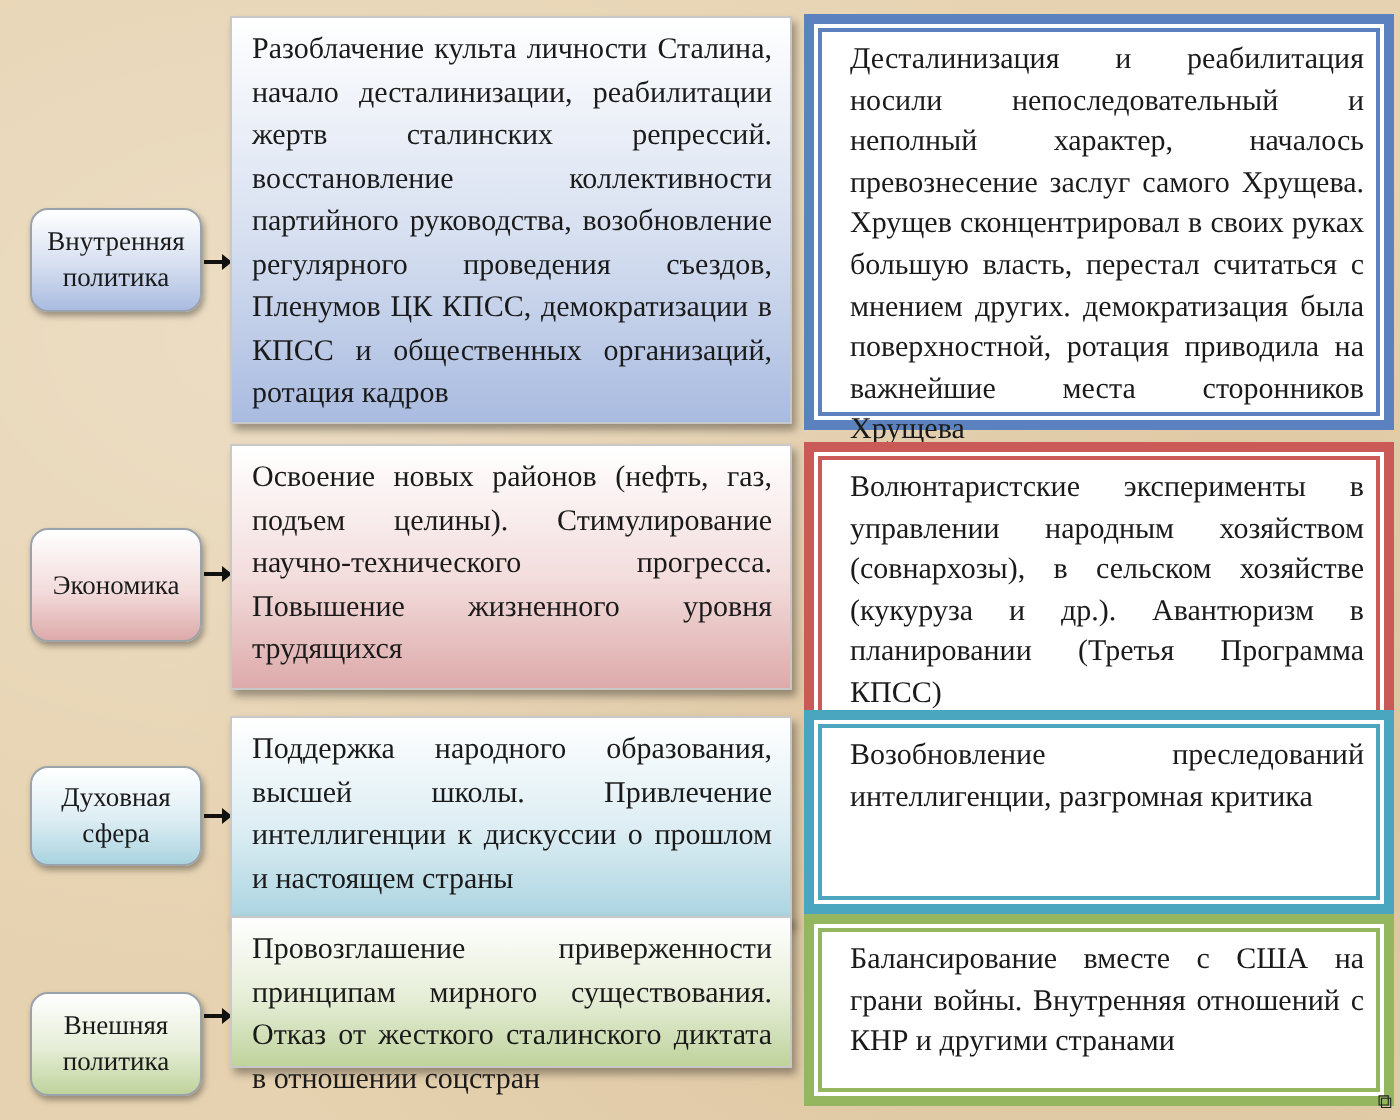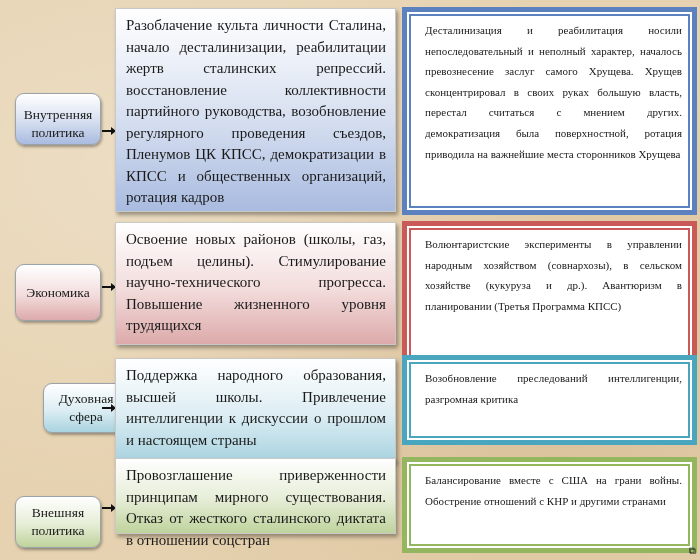--- a/index.html
+++ b/index.html
@@ -29,21 +29,21 @@
   .mid {
     position:absolute; left:115px; width:281px; box-sizing:border-box;
     padding:6px 9px 6px 10px;
     border:1px solid #c8c8c8;
     box-shadow: 2px 3px 4px rgba(0,0,0,0.35);
     font-size:15px; line-height:21.5px; text-align:justify;
   }
   .right {
     position:absolute; left:402px; width:295px; box-sizing:border-box;
     background:#fff; padding:6px 10px 6px 14px;
-    font-size:11px; line-height:20.6px; text-align:justify;
+    font-size:15px; line-height:20.6px; text-align:justify;
   }
   .right.blue { border:5px solid #5b82bf; box-shadow: inset 0 0 0 2px #fff, inset 0 0 0 4px #5b82bf; }
   .right.red  { border:5px solid #c95a58; box-shadow: inset 0 0 0 2px #fff, inset 0 0 0 4px #c95a58; }
   .right.teal { border:5px solid #4aa5bf; box-shadow: inset 0 0 0 2px #fff, inset 0 0 0 4px #4aa5bf; }
   .right.green{ border:5px solid #94b65e; box-shadow: inset 0 0 0 2px #fff, inset 0 0 0 4px #94b65e; }
   .right .txt { padding-left:4px; padding-top:2px; }
 
   .g-blue  { background:linear-gradient(#ffffff 0%, #d6dff0 55%, #a9bbe0 100%); }
   .g-red   { background:linear-gradient(#ffffff 0%, #f3dcdc 55%, #ddaaaa 100%); }
   .g-teal  { background:linear-gradient(#ffffff 0%, #dcedf3 55%, #a9d3e0 100%); }
@@ -51,64 +51,64 @@
 
   .corner-mark {
     position:absolute; right:4px; bottom:3px; font-size:10px; color:#222;
     font-family:"DejaVu Sans", sans-serif;
   }
 </style>
 </head>
 <body>
 
 <div>
-  <div class="label g-blue" style="top:93px; height:52px;align-items:flex-end;">
+  <div class="label g-blue" style="top:104px; height:52px;">
     <span>Внутренняя политика</span>
   </div>
   <div class="arrow" style="top:130px;"></div>
   <div class="mid g-blue" style="top:8px; height:204px;">
     <span>Разоблачение культа личности Сталина, начало десталинизации, реабилитации жертв сталинских репрессий. восстановление коллективности партийного руководства, возобновление регулярного проведения съездов, Пленумов ЦК КПСС, демократизации в КПСС и общественных организаций, ротация кадров</span>
   </div>
   <div class="right blue" style="top:7px; height:208px;">
     <div class="txt">Десталинизация и реабилитация носили непоследовательный и неполный характер, началось превознесение заслуг самого Хрущева. Хрущев сконцентрировал в своих руках большую власть, перестал считаться с мнением других. демократизация была поверхностной, ротация приводила на важнейшие места сторонников Хрущева</div>
   </div>
 </div>
 
 <div>
   <div class="label g-red" style="top:264px; height:57px;">
     <span>Экономика</span>
   </div>
   <div class="arrow" style="top:286px;"></div>
   <div class="mid g-red" style="top:222px; height:123px;">
-    <span>Освоение новых районов (школы, газ, подъем целины). Стимулирование научно-технического прогресса. Повышение жизненного уровня трудящихся</span>
+    <span>Освоение новых районов (нефть, газ, подъем целины). Стимулирование научно-технического прогресса. Повышение жизненного уровня трудящихся</span>
   </div>
   <div class="right red" style="top:221px; height:156px;">
     <div class="txt">Волюнтаристские эксперименты в управлении народным хозяйством (совнархозы), в сельском хозяйстве (кукуруза и др.). Авантюризм в планировании (Третья Программа КПСС)</div>
   </div>
 </div>
 
 <div>
-  <div class="label g-teal" style="top:383px; height:50px;margin-left:28px;">
+  <div class="label g-teal" style="top:383px; height:50px;">
     <span>Духовная сфера</span>
   </div>
   <div class="arrow" style="top:407px;"></div>
   <div class="mid g-teal" style="top:358px; height:104px;">
     <span>Поддержка народного образования, высшей школы. Привлечение интеллигенции к дискуссии о прошлом и настоящем страны</span>
   </div>
-  <div class="right teal" style="top:355px; height:90px;">
+  <div class="right teal" style="top:355px; height:102px;">
     <div class="txt">Возобновление преследований интеллигенции, разгромная критика</div>
   </div>
 </div>
 
 <div>
   <div class="label g-green" style="top:496px; height:52px;">
     <span>Внешняя политика</span>
   </div>
   <div class="arrow" style="top:507px;"></div>
   <div class="mid g-green" style="top:458px; height:76px;">
     <span>Провозглашение приверженности принципам мирного существования. Отказ от жесткого сталинского диктата в отношении соцстран</span>
   </div>
   <div class="right green" style="top:457px; height:96px;">
-    <div class="txt">Балансирование вместе с США на грани войны. Обострение отношений с КНР и другими странами</div>
+    <div class="txt">Балансирование вместе с США на грани войны. Внутренняя отношений с КНР и другими странами</div>
   </div>
 </div>
 
 <div class="corner-mark">⧉</div>
 
 </body></html>

